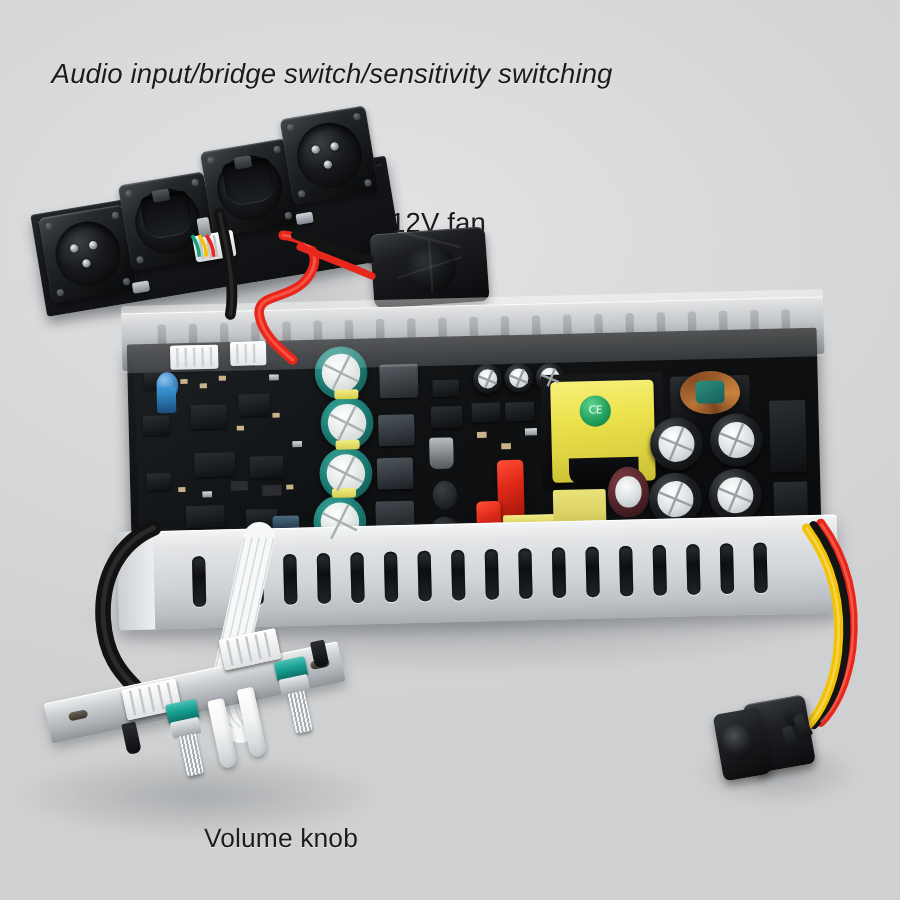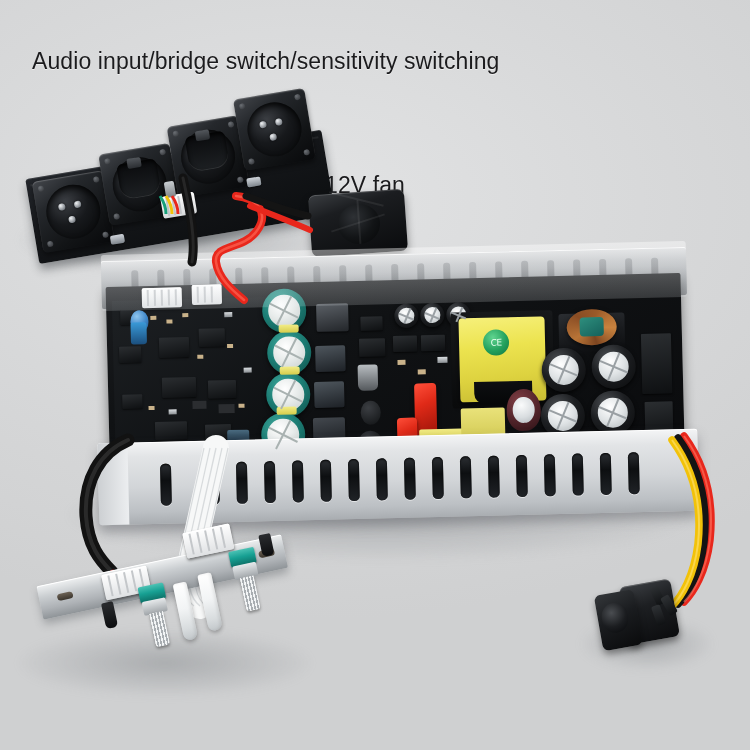--- a/index.html
+++ b/index.html
@@ -196,22 +196,23 @@
     background:linear-gradient(180deg,#2e3134,#101214);}
 
   
   .lbl{text-shadow:0 1px 0 rgba(255,255,255,.55);}
 </style>
 </head>
 <body>
 
 <div id="stage">
 
-  <div class="lbl" style="left:32px;top:48px;">Audio input/bridge switch/sensitivity switching</div>
+  <div class="lbl" style="left:43px;top:48px;font-style:italic;">Audio input/bridge switch/sensitivity switching</div>
   <div class="lbl" style="left:325px;top:172px;">12V fan</div>
+  <div class="lbl sm" style="left:170px;top:686px;">Volume knob</div>
 
   <div class="shadow-soft" style="left:20px;top:205px;width:330px;height:70px;"></div>
   <div class="shadow-soft" style="left:70px;top:470px;width:620px;height:90px;"></div>
   <div class="shadow-soft" style="left:20px;top:630px;width:290px;height:66px;"></div>
   <div class="shadow-soft" style="left:582px;top:618px;width:130px;height:52px;"></div>
 
   <div id="xlrboard">
     <div class="xlr-pcb"></div>
 
     <div class="xlr male" style="left:6px;top:50px;">

